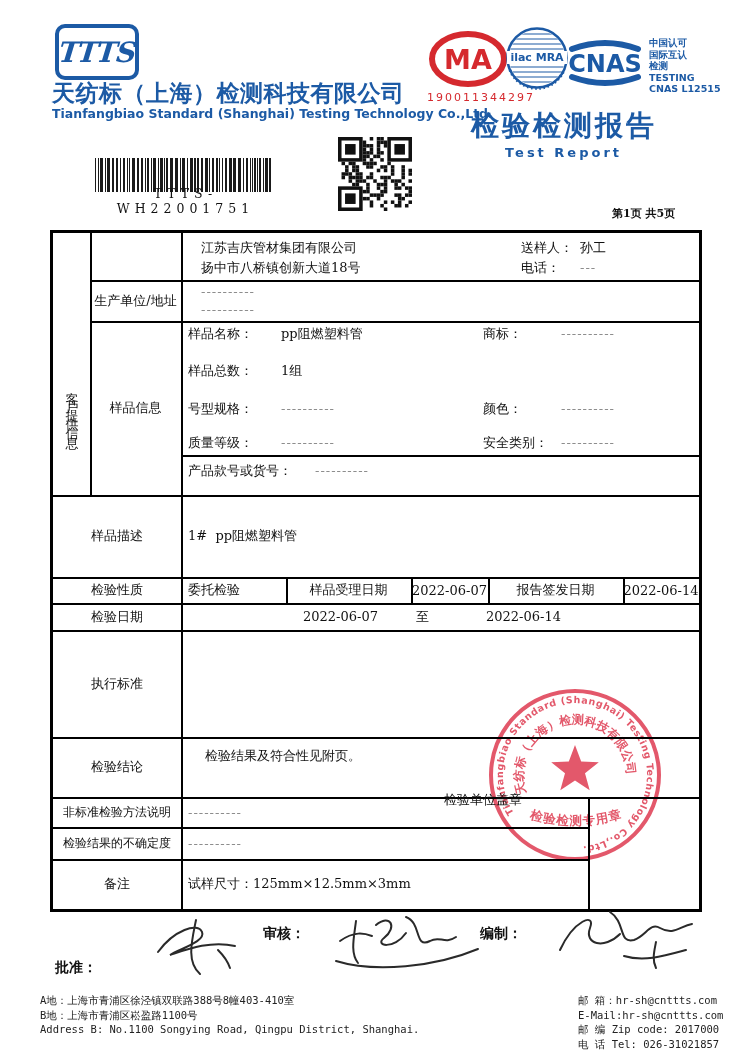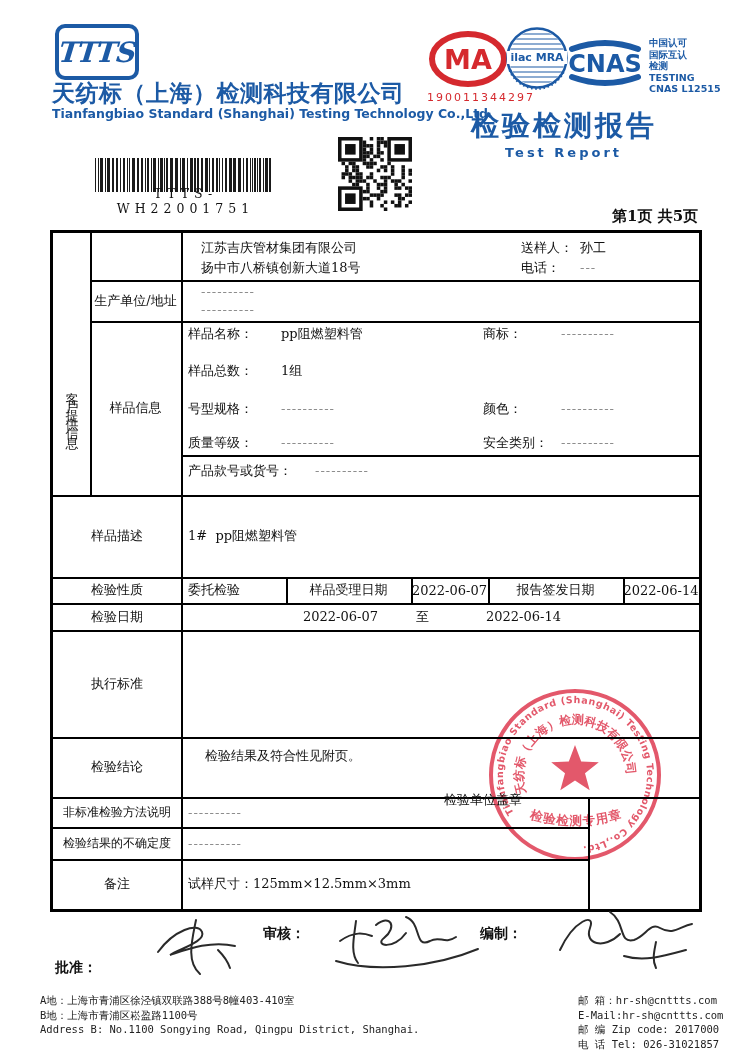--- a/index.html
+++ b/index.html
@@ -261,21 +261,21 @@
       <rect x="3.5" y="3.5" width="17.5" height="17.5" fill="#fff"></rect>
       <rect x="7" y="7" width="10.5" height="10.5" fill="#111"></rect>
       <rect x="49" y="0" width="24.5" height="24.5" fill="#111"></rect>
       <rect x="52.5" y="3.5" width="17.5" height="17.5" fill="#fff"></rect>
       <rect x="56" y="7" width="10.5" height="10.5" fill="#111"></rect>
       <rect x="0" y="49" width="24.5" height="24.5" fill="#111"></rect>
       <rect x="3.5" y="52.5" width="17.5" height="17.5" fill="#fff"></rect>
       <rect x="7" y="56" width="10.5" height="10.5" fill="#111"></rect>
     </svg>
 
-  <div class="t" style="left:612px;top:208px;font-size:15px;font-weight:700;">第1页 共5页</div>
+  <div class="t" style="left:612px;top:208px;font-size:11px;font-weight:700;">第1页 共5页</div>
 
   <div class="table-frame">
 
     <div class="vl" style="left:37px;top:0;height:262px;"></div>
     <div class="vl" style="left:128px;top:0;height:676px;"></div>
     <div class="vl" style="left:233px;top:344px;height:26px;"></div>
     <div class="vl" style="left:358px;top:344px;height:26px;"></div>
     <div class="vl" style="left:435px;top:344px;height:26px;"></div>
     <div class="vl" style="left:570px;top:344px;height:26px;"></div>
     <div class="vl" style="left:535px;top:564px;height:112px;"></div>

